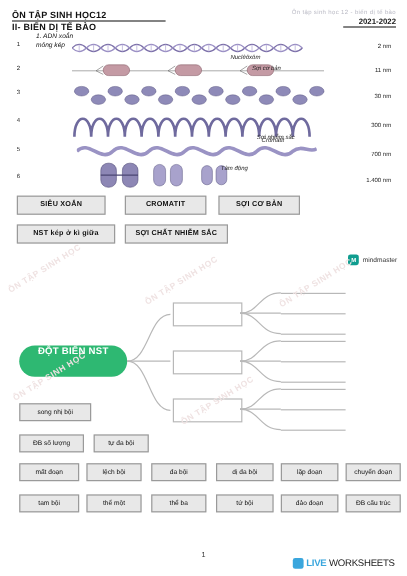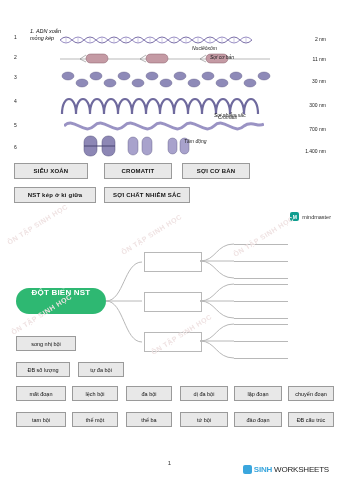--- a/index.html
+++ b/index.html
@@ -121,20 +121,30 @@
     width:9px;height:9px;background:#3aa6dd;border-radius:2px;
   }
   .lw .lwt1{font-size:8px;font-weight:bold;color:#3aa6dd;letter-spacing:-.2px;}
   .lw .lwt2{font-size:8px;font-weight:normal;color:#222;letter-spacing:-.2px;}
 </style>
 </head>
 <body>
 
 <div class="page">
 
+  <div class="hdr">
+    <div class="t1">ÔN TẬP SINH HỌC12</div>
+    <div class="hdr-line"></div>
+    <div class="t2">II- BIẾN DỊ TẾ BÀO</div>
+    <div class="hdr-right">
+      <div class="fade">Ôn tập sinh học 12 - biến dị tế bào</div>
+      <div class="yr">2021-2022</div>
+      <div class="yr-line"></div>
+    </div>
+  </div>
 
   <div class="figure">
 
     <div class="fig-levels">
       <div style="top:6px">1</div>
       <div style="top:26px">2</div>
       <div style="top:46px">3</div>
       <div style="top:70px">4</div>
       <div style="top:94px">5</div>
       <div style="top:116px">6</div>
@@ -371,17 +381,17 @@
 
   <div class="wm" style="left:6px;top:240px;">ÔN TẬP SINH HỌC</div>
   <div class="wm" style="left:120px;top:250px;">ÔN TẬP SINH HỌC</div>
   <div class="wm" style="left:232px;top:252px;">ÔN TẬP SINH HỌC</div>
   <div class="wm" style="left:10px;top:330px;">ÔN TẬP SINH HỌC</div>
   <div class="wm" style="left:150px;top:350px;">ÔN TẬP SINH HỌC</div>
 
   <div class="pg">1</div>
   <div class="lw">
     <div class="lwicon"></div>
-    <div class="lwt1">SINH</div>
+    <div class="lwt1">LIVE</div>
     <div class="lwt2">WORKSHEETS</div>
   </div>
 
 </div>
 
 </body></html>

